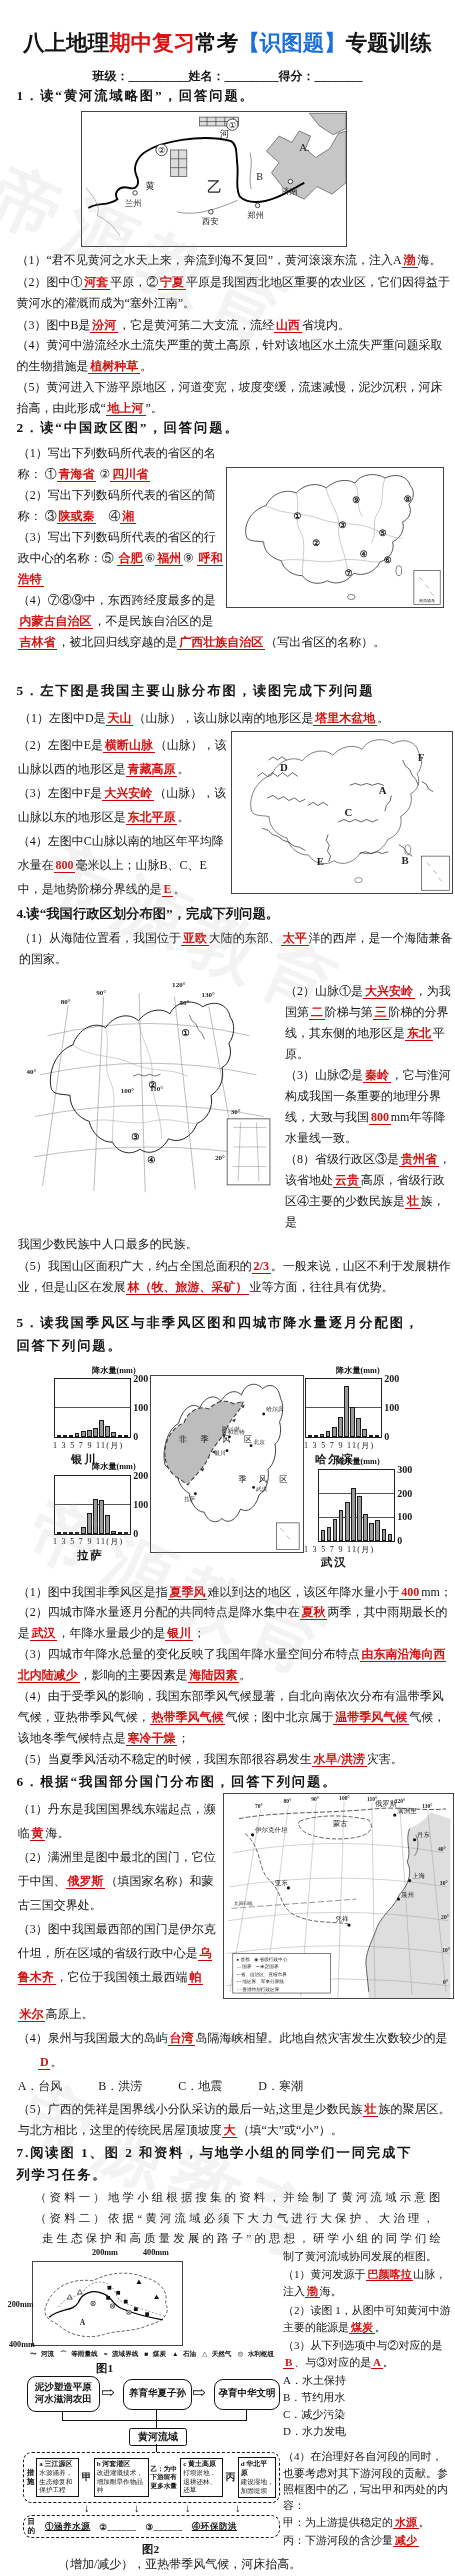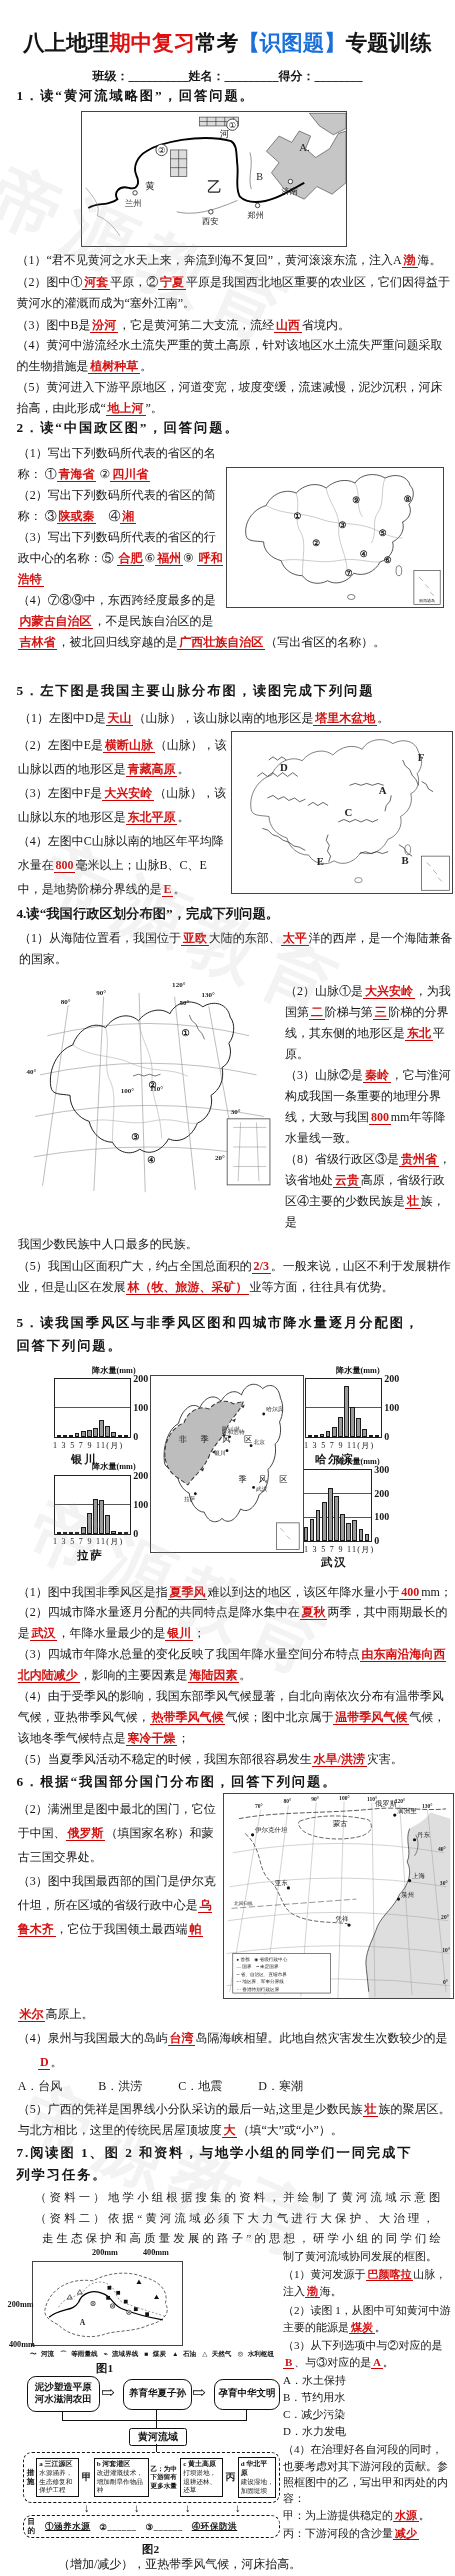--- a/index.html
+++ b/index.html
@@ -339,21 +339,21 @@
     <div class="ylabels">
       <div style="top: 0%;">200</div>
       <div style="top: 50%;">100</div>
       <div style="top: 100%;">0</div>
     </div>
   </div>
 <div class="xticks" style="left:53px;top:1536px">1 3 5 7 9 11(月)</div>
 <div class="ctitle" style="left:77px;top:1548px">拉萨</div>
 
 <div class="plabel" style="left:336px;top:1456px">降水量(mm)</div>
-<div class="chart" style="left:295px;top:1469px;width:75px;height:71px">
+<div class="chart" style="left:318px;top:1469px;width:75px;height:71px">
     <div class="grid" style="bottom: 33.3333%;"></div>
     <div class="grid" style="bottom: 66.6667%;"></div>
     <div class="bars">
       <div class="bar" style="height: 15%;"></div>
       <div class="bar" style="height: 20%;"></div>
       <div class="bar" style="height: 31.6667%;"></div>
       <div class="bar" style="height: 43.3333%;"></div>
       <div class="bar" style="height: 55%;"></div>
       <div class="bar" style="height: 75%;"></div>
       <div class="bar" style="height: 63.3333%;"></div>
@@ -414,20 +414,21 @@
 </div>
 
 <div class="abs p" style="top:1582px;left:17.7px;width:436px"><span>（1）图中我国非季风区是指</span><span class="ans">夏季风</span><span>难以到达的地区，该区年降水量小于</span><span class="ans">400</span><span>mm；</span></div>
 <div class="abs p" style="top:1602px;left:17.7px;width:436px"><span>（2）四城市降水量逐月分配的共同特点是降水集中在</span><span class="ans">夏秋</span><span>两季，其中雨期最长的是</span><span class="ans">武汉</span><span>，年降水量最少的是</span><span class="ans">银川</span><span>；</span></div>
 <div class="abs p" style="top:1644px;left:17.7px;width:436px"><span>（3）四城市年降水总量的变化反映了我国年降水量空间分布特点</span><span class="ans">由东南沿海向西北内陆减少</span><span>，影响的主要因素是</span><span class="ans">海陆因素</span><span>。</span></div>
 <div class="abs p" style="top:1686px;left:17.7px;width:436px"><span>（4）由于受季风的影响，我国东部季风气候显著，自北向南依次分布有温带季风气候，亚热带季风气候，</span><span class="ans">热带季风气候</span><span>气候；图中北京属于</span><span class="ans">温带季风气候</span><span>气候，该地冬季气候特点是</span><span class="ans">寒冷干燥</span><span>；</span></div>
 <div class="abs p" style="top:1749px;left:17.7px;width:436px"><span>（5）当夏季风活动不稳定的时候，我国东部很容易发生</span><span class="ans">水旱/洪涝</span><span>灾害。</span></div>
 
 <div class="abs qhead kai" style="top:1773px;left:16.4px">6．根据“我国部分国门分布图，回答下列问题。</div>
 <div class="abs p" style="top:1797px;left:17.7px;width:204px;line-height:24px">
+  <div><span>（1）丹东是我国国界线东端起点，濒临</span><span class="ans">黄</span><span>海。</span></div>
   <div><span>（2）满洲里是图中最北的国门，它位于中国、</span><span class="ans">俄罗斯</span><span>（填国家名称）和蒙古三国交界处。</span></div>
   <div><span>（3）图中我国最西部的国门是伊尔克什坦，所在区域的省级行政中心是</span><span class="ans">乌鲁木齐</span><span>，它位于我国领土最西端</span><span class="ans">帕</span></div>
 </div>
 <div class="mapbox" style="left:223px;top:1793px;width:229px;height:204px">
   <svg width="229" height="204" viewBox="0 0 362 330">
     <path d="M296,56 C288,76 300,92 292,110 C302,128 292,150 280,162 C272,182 252,196 244,214 C236,238 222,258 226,282 L230,330 L362,330 L362,40 L330,30 C320,44 306,50 296,56 Z" fill="#dedede"></path>
     <g stroke="#999" stroke-width="0.7" fill="none">
       <line x1="55" y1="25" x2="5" y2="320"></line>
         <line x1="100" y1="18" x2="62" y2="325"></line>
         <line x1="145" y1="14" x2="120" y2="328"></line>
@@ -598,18 +599,18 @@
 
 <div class="abs" style="top:2248px;left:283px;width:168px;font-size:11px;line-height:17px">
   <div style="margin-bottom:1.3px"><span>制了黄河流域协同发展的框图。</span></div>
   <div style="margin-bottom:1.3px"><span>（1）黄河发源于</span><span class="ans">巴颜喀拉</span><span>山脉，注入</span><span class="ans">渤</span><span>海。</span></div>
   <div style="margin-bottom:1.3px"><span>（2）读图 1，从图中可知黄河中游主要的能源是</span><span class="ans">煤炭</span><span>。</span></div>
   <div style="margin-bottom:1.3px"><span>（3）从下列选项中与②对应的是</span><span class="ans">B</span><span>、与③对应的是</span><span class="ans">A</span><span>。</span></div>
   <div>A．水土保持</div>
   <div>B．节约用水</div>
   <div>C．减少污染</div>
   <div>D．水力发电</div>
-  <div style="margin-top:1px;line-height:16.4px"><span>（4）在治理好各自河段的同时，也要考虑对其下游河段的贡献。参照框图中的乙，写出甲和丙处的内容：</span></div>
+  <div style="margin-top:8px;line-height:16.4px"><span>（4）在治理好各自河段的同时，也要考虑对其下游河段的贡献。参照框图中的乙，写出甲和丙处的内容：</span></div>
   <div style="line-height:17.7px"><span>甲：为上游提供稳定的</span><span class="ans">水源</span><span>。</span></div>
   <div style="line-height:17.7px"><span>丙：下游河段的含沙量</span><span class="ans">减少</span></div>
 </div>
 <div class="abs" style="top:2556px;left:58px;font-size:12px">（增加/减少），亚热带季风气候，河床抬高。</div>
 
 
 </body></html>

